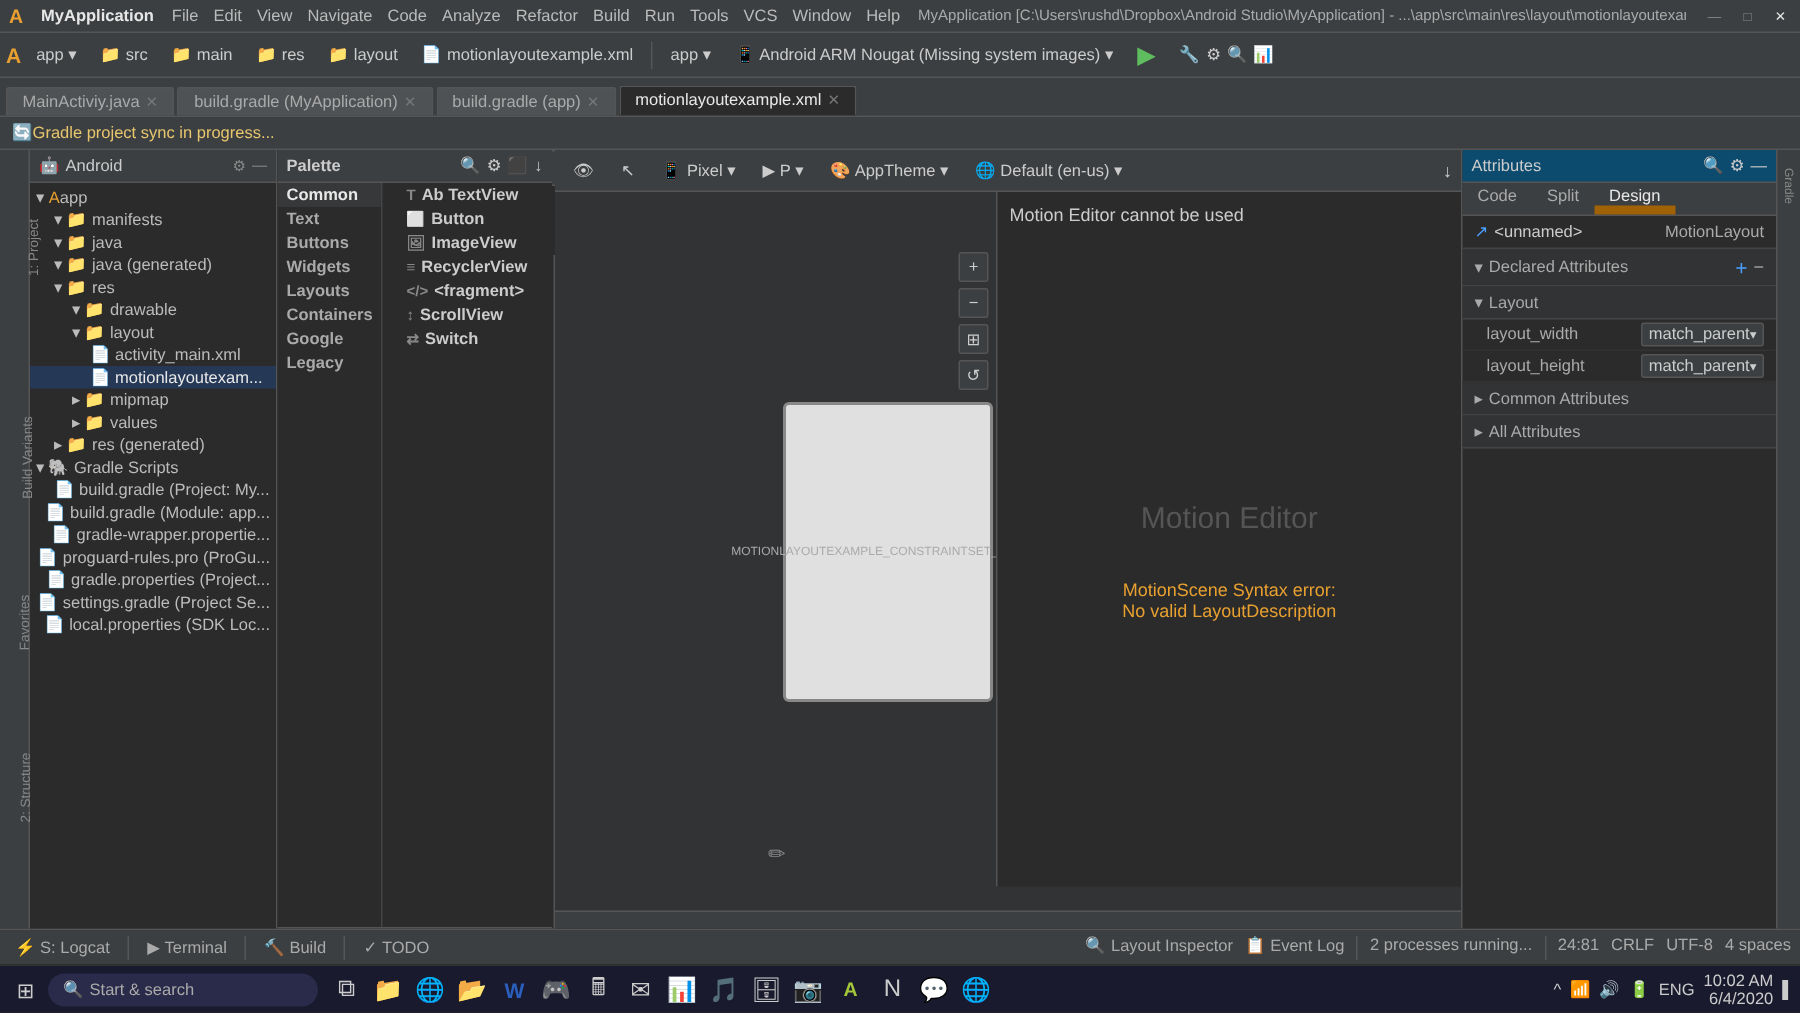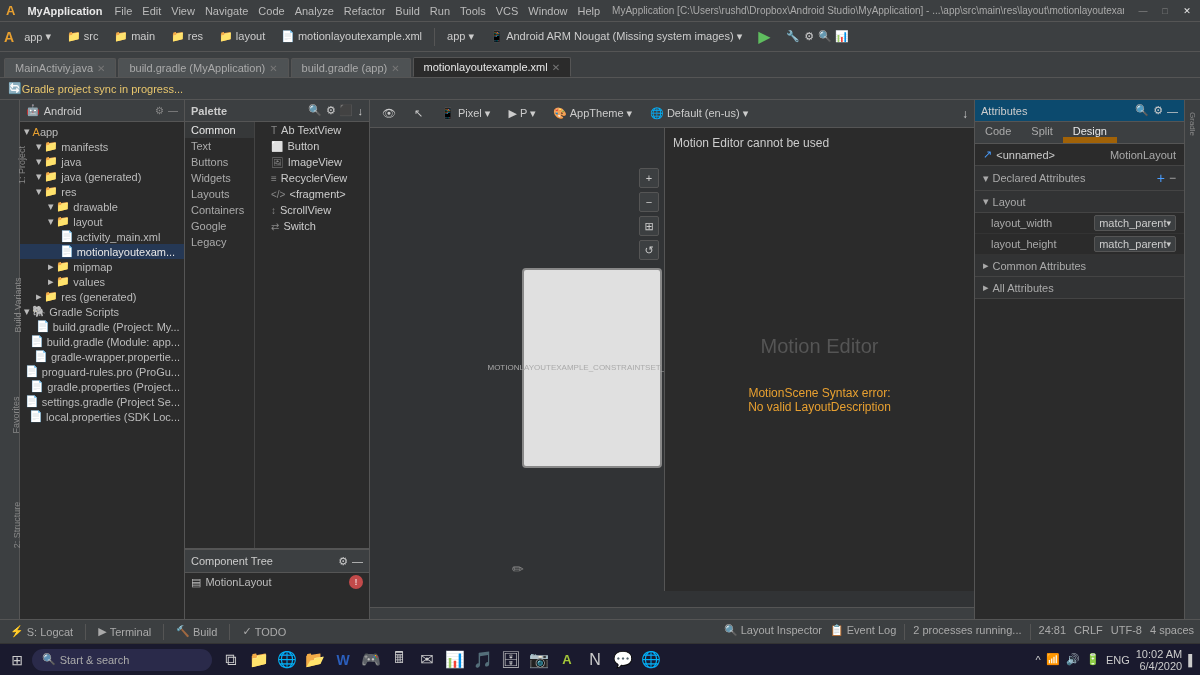--- a/index.html
+++ b/index.html
@@ -395,21 +395,21 @@
       border-left: 1px solid #555;
       display: flex;
       flex-direction: column;
       align-items: center;
       padding-top: 4px;
     }
 
     
     #left-panels {
       display: flex;
-      flex-direction: column;
+      flex-direction: row;
       width: 185px;
       border-right: 1px solid #555;
     }
     #palette-section {
       flex: 1;
       background: #2b2b2b;
       display: flex;
       flex-direction: column;
       border-bottom: 1px solid #555;
     }
@@ -636,21 +636,21 @@
   <div id="left-panels">
 
     <div id="palette-section">
       <div class="palette-header">
         <span class="title">Palette</span>
         <span style="margin-left:auto;">🔍</span>
         <span>⚙</span>
         <span>⬛</span>
         <span>↓</span>
       </div>
-      <div style="display:flex; flex:1;">
+      <div style="display:flex; flex:1;font-weight:bold;">
 
         <div style="width:70px; border-right:1px solid #444;">
           <div class="palette-cat selected">Common</div>
           <div class="palette-cat">Text</div>
           <div class="palette-cat">Buttons</div>
           <div class="palette-cat">Widgets</div>
           <div class="palette-cat">Layouts</div>
           <div class="palette-cat">Containers</div>
           <div class="palette-cat">Google</div>
           <div class="palette-cat">Legacy</div>

